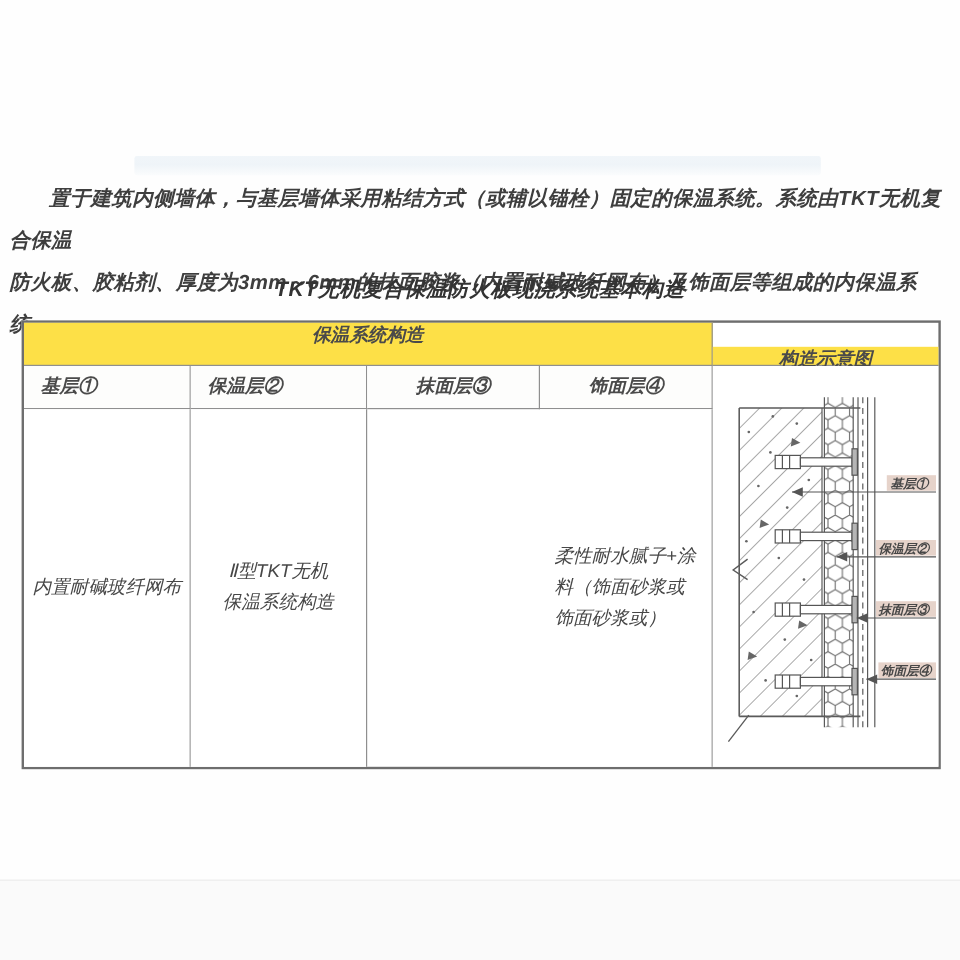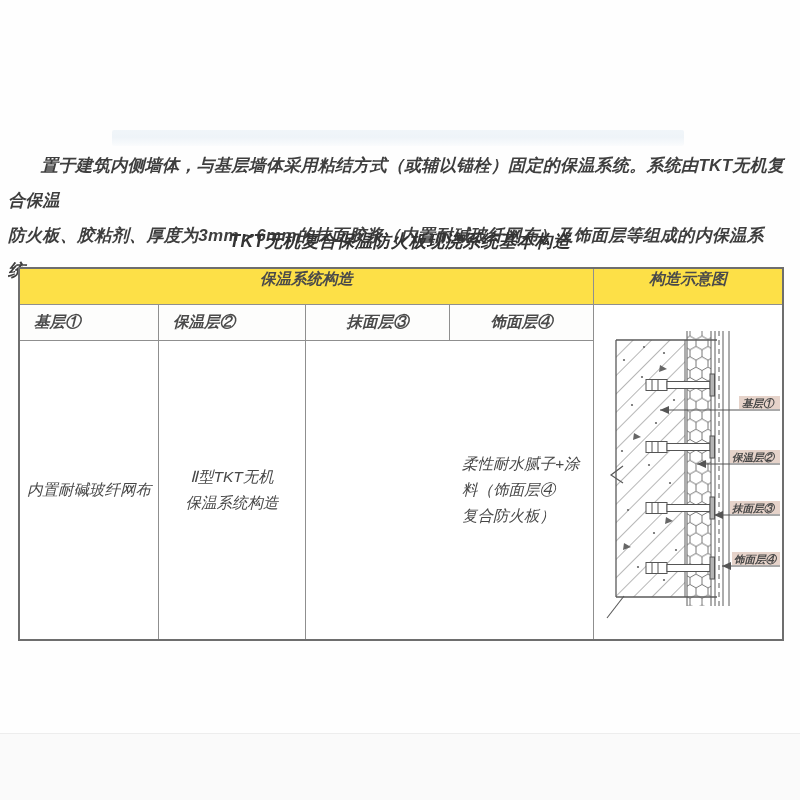--- a/index.html
+++ b/index.html
@@ -34,21 +34,21 @@
     border:2px solid #6e6e6e; background:#fff; color:#454545;
   }
   .cell { box-sizing:border-box; border-right:1px solid #8f8f8f; border-bottom:1px solid #8f8f8f; }
   .no-r { border-right:none; }
   .no-b { border-bottom:none; }
   .hdr {
     background:#fde047; display:flex; align-items:flex-start; justify-content:center;
     font-size:15.5px; font-weight:600; color:#4a4a4a;
   }
   .sys-hdr { grid-column:1/5; grid-row:1; }
-  .diag-hdr { grid-column:5/6; grid-row:1; }
+  .diag-hdr { grid-column:5/6; grid-row:1;margin-top:20px; }
   .col-label {
     grid-row:2; display:flex; align-items:center; font-size:15.5px; font-weight:600;
     padding-left:14px; background:#fdfdfc; color:#4a4a4a;
   }
   .col-label.center { justify-content:center; padding-left:0; }
   .body-cell {
     grid-row:3; display:flex; flex-direction:column; justify-content:center;
     font-size:15.5px; line-height:26px; background:#fff; color:#474747; font-weight:500;
   }
   .body-cell.center { align-items:center; text-align:center; }
@@ -86,22 +86,22 @@
 
     <div class="cell body-cell center no-b" style="grid-column:1">
       <div>内置耐碱玻纤网布</div>
     </div>
     <div class="cell body-cell center no-b" style="grid-column:2">
       <div>Ⅱ型TKT无机</div>
       <div>保温系统构造</div>
     </div>
     <div class="cell body-cell padded no-b" style="grid-column:4">
       <div>柔性耐水腻子+涂</div>
-      <div>料（饰面层④</div>
-      <div>复合防火板）</div>
+      <div>料（饰面砂浆或</div>
+      <div>饰面砂浆或）</div>
     </div>
 
     <div class="cell diagram-cell no-r no-b">
       <svg width="187" height="330" viewBox="0 0 187 330">
         <defs>
           <pattern id="hatch" width="13" height="13" patternUnits="userSpaceOnUse" patternTransform="rotate(45)">
             <line x1="0" y1="0" x2="0" y2="13" stroke="#6f6f6f" stroke-width="1"></line>
           </pattern>
           <pattern id="honey" width="12" height="20.7" patternUnits="userSpaceOnUse">
             <path d="M6 0 L12 3.45 L12 10.35 L6 13.8 L0 10.35 L0 3.45 Z M6 13.8 L6 20.7" fill="none" stroke="#6a6a6a" stroke-width="0.9"></path>

